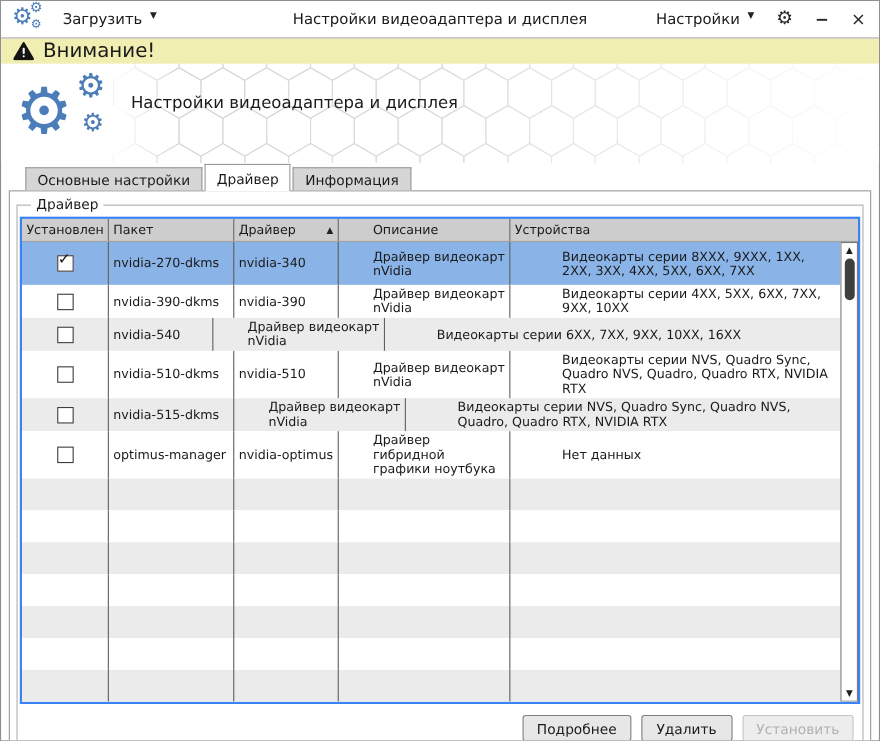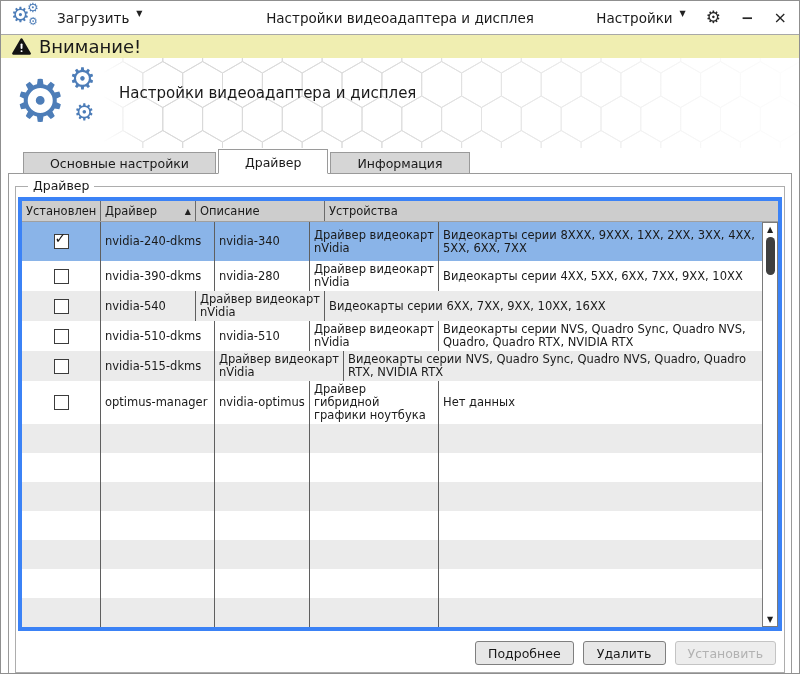--- a/index.html
+++ b/index.html
@@ -37,54 +37,54 @@
   .gears-art .g1{position:absolute;left:-3px;top:4px;font-size:58px;line-height:58px;}
   .gears-art .g2{position:absolute;left:52px;top:-4px;font-size:30px;line-height:30px;}
   .gears-art .g3{position:absolute;left:57px;top:33px;font-size:23px;line-height:23px;}
   .h-title{position:absolute;left:118px;top:26px;font-size:15px;z-index:2;}
   .h-sub{position:absolute;left:118px;top:51px;font-size:13px;z-index:2;}
 
   
   .tabstrip{flex:0 0 25px;display:flex;align-items:flex-end;padding-left:22px;
     position:relative;z-index:3;}
   .tab{background:#d6d6d6;border:1px solid #9a9a9a;border-bottom:none;
-    height:21px;box-sizing:border-box;padding:3px 26px 0;font-size:12.5px;
+    height:21px;box-sizing:border-box;padding:3px 10px 0;font-size:12.5px;
     margin-right:2px;white-space:nowrap;}
   .tab.active{background:#fff;height:25px;padding-top:5px;border-bottom:1px solid #fff;
     margin-bottom:-1px;position:relative;z-index:4;}
 
   
   .panel{margin:0 7px;border:1px solid #9a9a9a;flex:1 1 auto;background:#fff;
     display:flex;flex-direction:column;position:relative;}
   .groupbox{margin:12px 6px 7px;border:1px solid #adadad;flex:1;position:relative;
     display:flex;flex-direction:column;padding:11px 1px 7px;}
   .gb-label{position:absolute;top:-9px;left:12px;background:#fff;padding:0 5px;font-size:12.5px;}
 
   .innertabs{display:flex;align-items:flex-end;padding-left:13px;height:24px;
     position:relative;z-index:3;}
 
   
-  .tablewrap{border:4px solid #3b82f6;margin:0 1px;margin-top:-1px;flex:1;
+  .tablewrap{border:2px solid #3b82f6;margin:0 1px;margin-top:-1px;flex:1;
     display:flex;flex-direction:column;overflow:hidden;background:#fff;position:relative;}
   .thead{display:flex;background:#cdcdcd;border-bottom:1px solid #9f9f9f;flex:0 0 20px;}
   .th{font-size:11.5px;padding:2px 4px;border-right:1px solid #6b6b6b;
     display:flex;align-items:center;box-sizing:border-box;white-space:nowrap;overflow:hidden;}
   .th:last-child{border-right:none;flex:1;}
   .th.sorted{justify-content:space-between;}
   .sort-arrow{font-size:8px;color:#222;margin-left:4px;}
-  .c1{width:79px;}.c2{width:114px;}.c3{width:95px;}.c4{width:129px;}
+  .c1{width:79px;}.c2{width:114px;}.c3{width:95px;}.c4{width:129px;margin-left:27px;}
   .tbody{flex:1;display:flex;overflow:hidden;}
   .rows{width:752px;display:flex;flex-direction:column;overflow:hidden;}
   .row{display:flex;min-height:29px;background:#fff;}
   .row.stripe{background:#ebebeb;}
   .row.sel{background:#8ab4e8;min-height:39px;}
   .cell{border-right:1px solid #5f5f5f;padding:2px 4px;font-size:11.5px;line-height:13px;
     display:flex;align-items:center;box-sizing:border-box;overflow:hidden;}
   .cell.c1{justify-content:center;}
-  .cell.c5{flex:1;border-right:none;}
+  .cell.c5{flex:1;border-right:none;margin-left:43px;}
   .checkbox{width:13px;height:13px;border:1px solid #3c3c3c;background:#fff;
     position:relative;flex:0 0 13px;}
   .checkbox.checked::after{content:"✓";position:absolute;left:0px;top:-3px;
     font-size:14px;font-weight:bold;color:#1a1a1a;}
 
   
   .vscroll{width:16px;box-sizing:border-box;border:1px solid #7a7a7a;background:#fff;
     display:flex;flex-direction:column;align-items:center;}
   .sb-btn{height:13px;display:flex;align-items:center;justify-content:center;
     font-size:8px;color:#1e1e1e;width:100%;}
@@ -235,45 +235,46 @@
   </div>
 
   <div class="panel">
     <div class="groupbox">
       <div class="gb-label">Драйвер</div>
 
 
       <div class="tablewrap">
         <div class="thead">
           <div class="th c1">Установлен</div>
+          <div class="th c2">Пакет</div>
           <div class="th c3 sorted">
             <span>Драйвер</span>
             <span class="sort-arrow">▲</span>
           </div>
           <div class="th c4">Описание</div>
           <div class="th">Устройства</div>
         </div>
 
         <div class="tbody">
           <div class="rows" id="rows">
               <div class="row sel">
     <div class="cell c1">
       <span class="checkbox checked"></span>
     </div>
-    <div class="cell c2">nvidia-240-dkms</div>
+    <div class="cell c2">nvidia-270-dkms</div>
     <div class="cell c3">nvidia-340</div>
     <div class="cell c4">Драйвер видеокарт nVidia</div>
     <div class="cell c5">Видеокарты серии 8XXX, 9XXX, 1XX, 2XX, 3XX, 4XX, 5XX, 6XX, 7XX</div>
   </div>
               <div class="row">
     <div class="cell c1">
       <span class="checkbox"></span>
     </div>
     <div class="cell c2">nvidia-390-dkms</div>
-    <div class="cell c3">nvidia-280</div>
+    <div class="cell c3">nvidia-390</div>
     <div class="cell c4">Драйвер видеокарт nVidia</div>
     <div class="cell c5">Видеокарты серии 4XX, 5XX, 6XX, 7XX, 9XX, 10XX</div>
   </div>
               <div class="row stripe">
     <div class="cell c1">
       <span class="checkbox"></span>
     </div>
     <div class="cell c3">nvidia-540</div>
     <div class="cell c4">Драйвер видеокарт nVidia</div>
     <div class="cell c5">Видеокарты серии 6XX, 7XX, 9XX, 10XX, 16XX</div>

